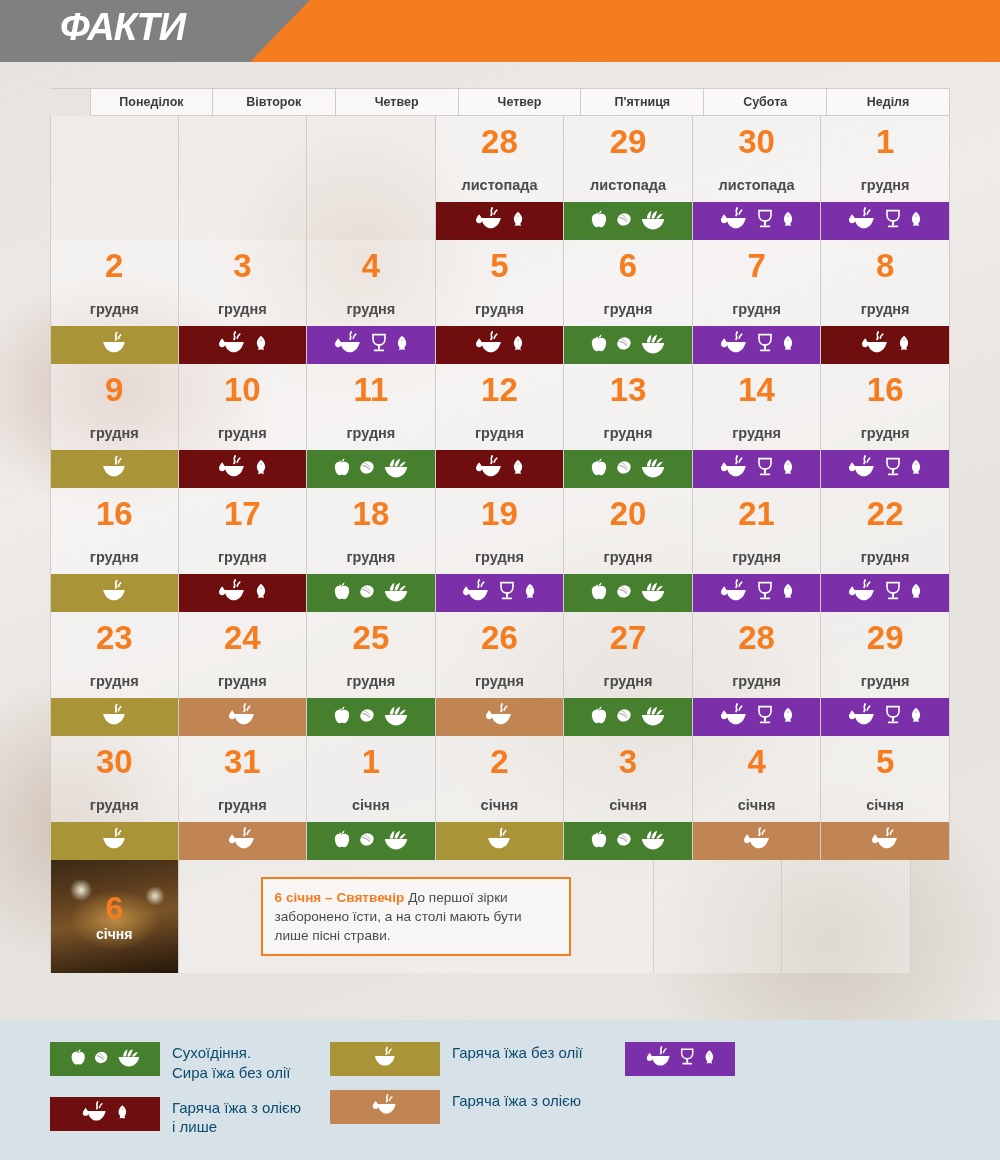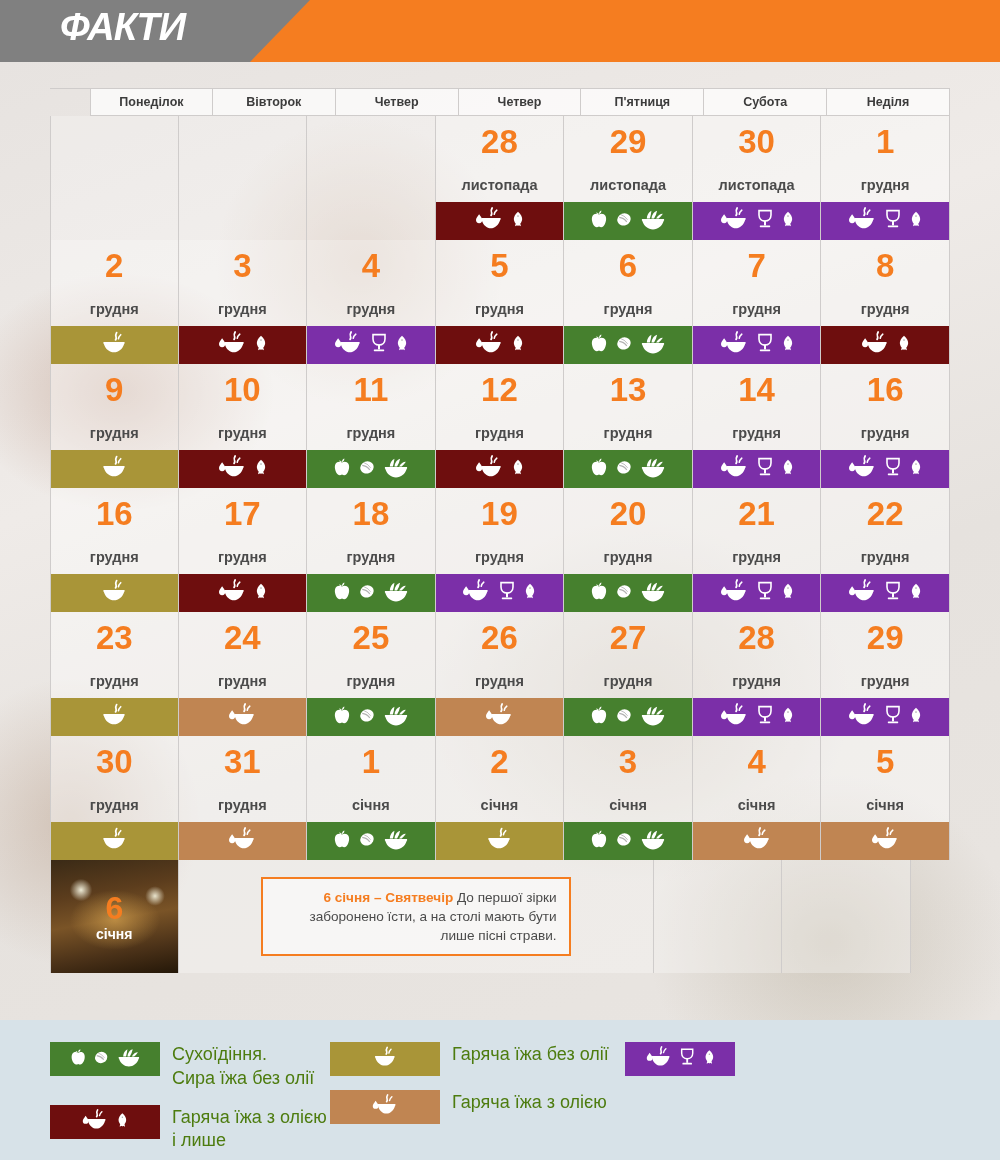--- a/index.html
+++ b/index.html
@@ -106,21 +106,20 @@
     position:relative;display:flex;flex-direction:column;align-items:center;justify-content:center;
     overflow:hidden;
   }
   .nat-num{font-size:32px;font-weight:bold;color:#f57d20;line-height:1;position:relative;z-index:2;}
   .nat-mon{font-size:14px;font-weight:bold;color:#ffffff;line-height:1;margin-top:3px;position:relative;z-index:2;}
   .note-wrap{
     width:475px;height:113px;box-sizing:border-box;
     border-right:1px solid #cfcccb;
     display:flex;align-items:center;justify-content:center;
     background:rgba(255,255,255,.30);
-    text-align:right;
   }
   .note-box{
     width:310px;box-sizing:border-box;
     border:2px solid #f57d20;background:rgba(255,255,255,.55);
     padding:9px 12px;
     font-size:13.6px;line-height:1.42;color:#4b4b4b;
   }
   .note-b{color:#f57d20;font-weight:bold;}
   .note-tail{
     width:257.14px;height:113px;box-sizing:border-box;
@@ -136,21 +135,21 @@
     position:absolute;left:0;bottom:0;width:1000px;height:140px;
     background:#d7e2e8;
   }
   .leg-col{position:absolute;display:flex;flex-direction:column;gap:14px;}
   .leg-item{display:flex;align-items:flex-start;gap:12px;}
   .leg-swatch{
     width:110px;height:34px;flex:0 0 110px;
     display:flex;align-items:center;justify-content:center;gap:5px;
   }
   .leg-label{
-    font-size:18px;line-height:1.32;color:#4d7c0f;padding-top:1px;max-width:190px;
+    font-size:15px;line-height:1.32;color:#0c4a6e;padding-top:1px;max-width:190px;
   }
 </style>
 </head>
 <body>
 
 <div class="header">
   <div class="logo-slab"></div>
   <div class="logo-text">ФАКТИ</div>
 </div>
 

